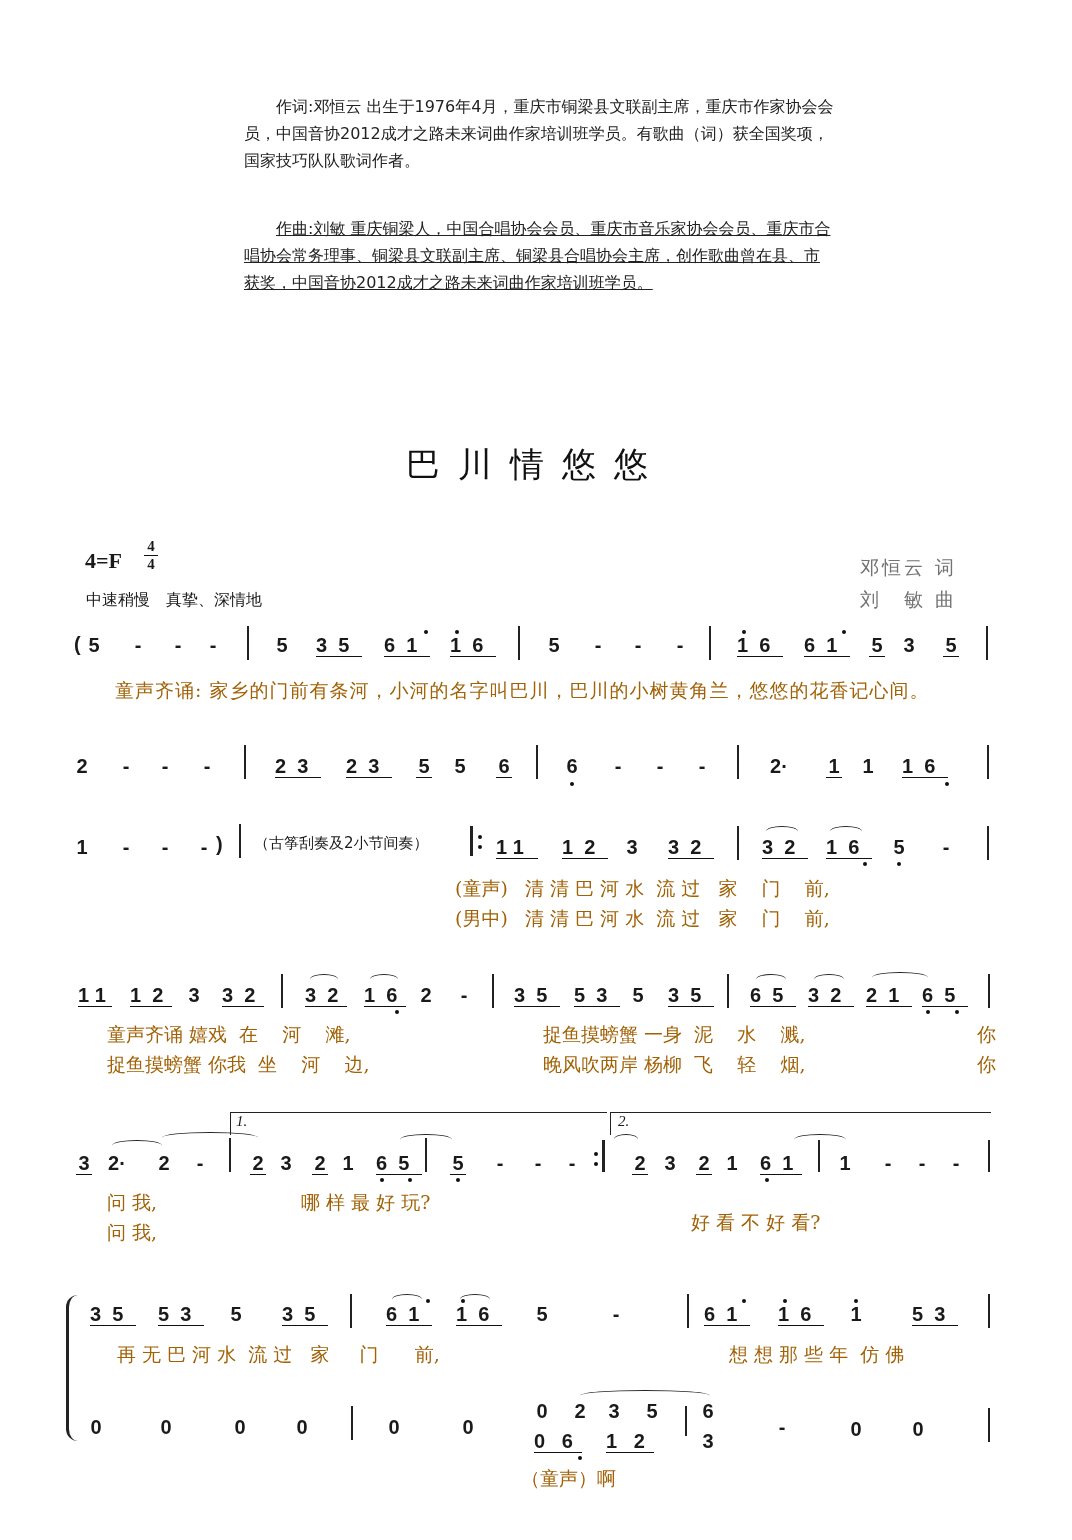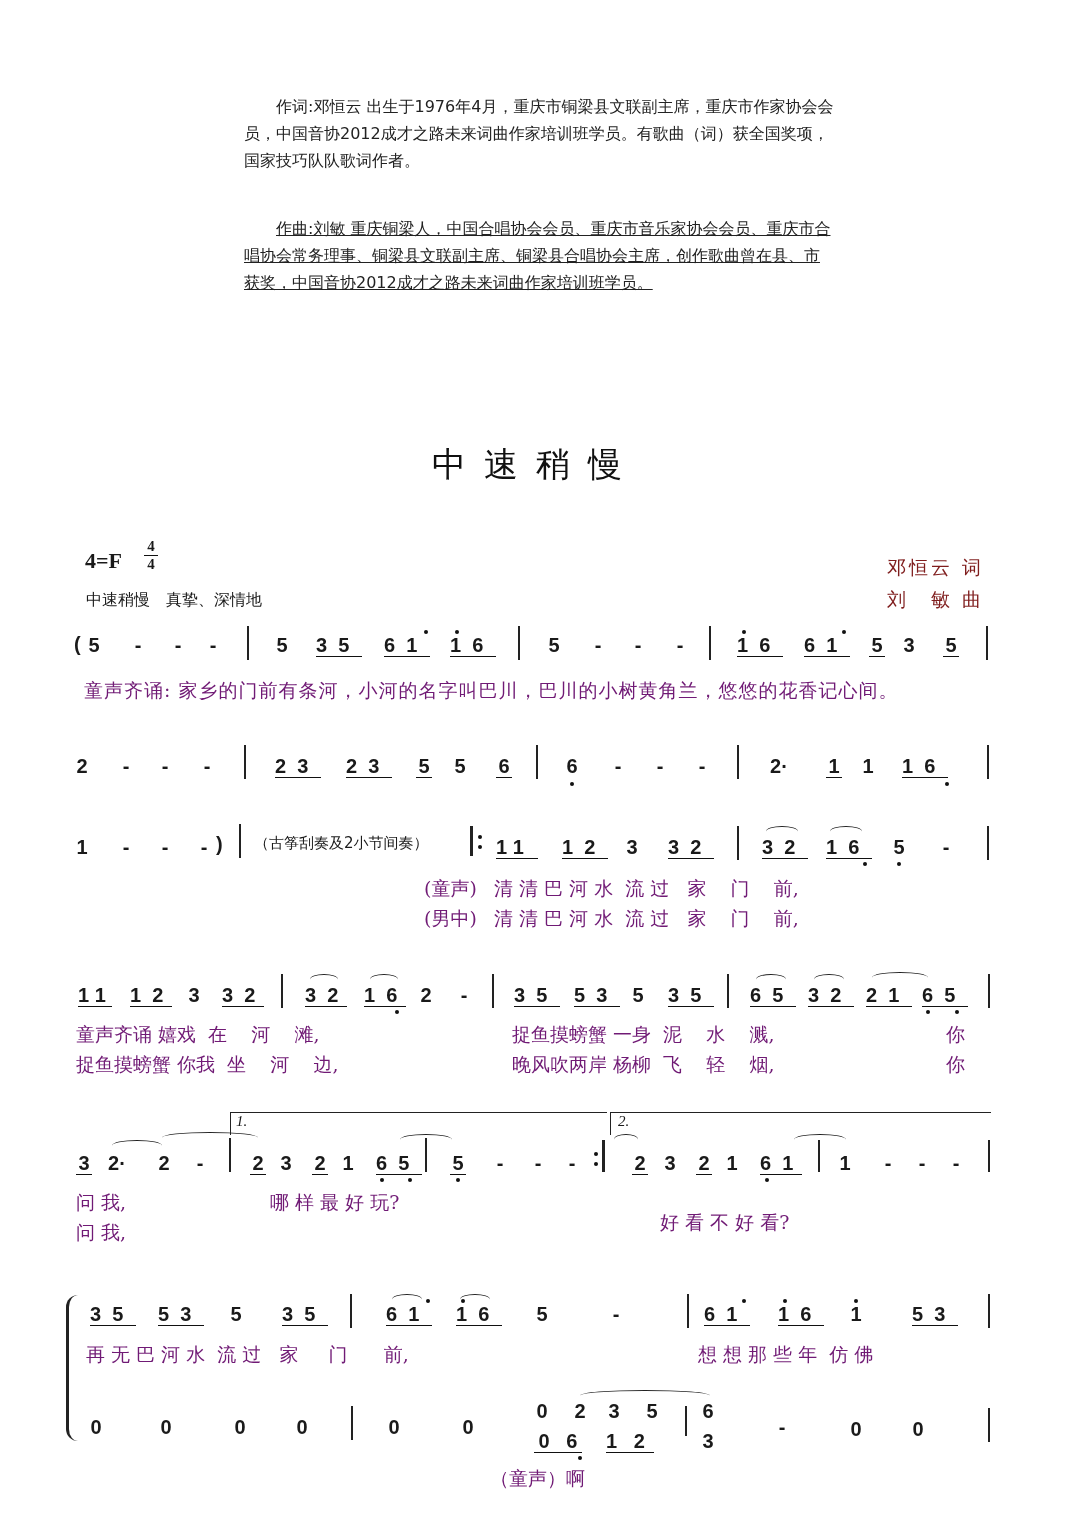--- a/index.html
+++ b/index.html
@@ -4,44 +4,44 @@
 <style>
   html,body{margin:0;padding:0;background:#fff;}
   body{width:1072px;height:1540px;position:relative;overflow:hidden;color:#1a1a1a;}
   .bio{position:absolute;left:244px;width:590px;font-family:"DejaVu Sans",sans-serif;font-size:16px;line-height:27px;color:#222;}
   .bio p{margin:0;text-indent:32px;}
   .title{position:absolute;left:0;width:1072px;top:442px;text-align:center;font-family:"DejaVu Serif",serif;font-size:34px;letter-spacing:18px;color:#111;}
   .key{position:absolute;left:85px;top:548px;font-family:"Liberation Serif",serif;font-weight:bold;font-size:22px;}
   .frac{position:absolute;left:144px;top:538px;font-family:"Liberation Serif",serif;font-weight:bold;font-size:15px;line-height:17px;text-align:center;width:14px;}
   .frac .bar{border-top:1.5px solid #111;}
   .tempo{position:absolute;left:86px;top:590px;font-family:"DejaVu Sans",sans-serif;font-size:16px;}
-  .credit{position:absolute;left:887px;font-family:"DejaVu Serif",serif;font-size:19px;letter-spacing:3px;color:#7f1d1d;}
+  .credit{position:absolute;left:860px;font-family:"DejaVu Serif",serif;font-size:19px;letter-spacing:3px;color:#737373;}
   .n{position:absolute;font-family:"Liberation Sans",sans-serif;font-weight:bold;font-size:20px;width:16px;text-align:center;line-height:22px;}
   .n.u{border-bottom:1.6px solid #111;}
   .bl{position:absolute;width:1.6px;background:#222;}
-  .lyr{position:absolute;font-family:"DejaVu Serif",serif;font-size:19px;letter-spacing:0px;white-space:pre;color:#701a75;}
+  .lyr{position:absolute;font-family:"DejaVu Serif",serif;font-size:19px;letter-spacing:0px;white-space:pre;color:#a16207;margin-left:31px;}
   .note{position:absolute;font-family:"DejaVu Sans",sans-serif;font-size:15px;white-space:pre;}
   .paren{position:absolute;font-family:"Liberation Sans",sans-serif;font-weight:bold;font-size:20px;}
   .slur{position:absolute;border-top:1.6px solid #222;border-radius:50% 50% 0 0;height:10px;}
   .volta{position:absolute;border-top:1.4px solid #222;border-left:1.4px solid #222;height:22px;}
   .vlbl{position:absolute;font-family:"Liberation Serif",serif;font-style:italic;font-size:15px;}
   .dot{position:absolute;width:4px;height:4px;border-radius:50%;background:#111;}
   .brace{position:absolute;left:66px;top:1295px;width:10px;height:146px;border-left:3px solid #222;border-radius:12px 0 0 12px;}
 </style>
 </head>
 <body>
 
 <div class="bio" style="top:61px;margin-top:32px;">
     <p>作词:邓恒云 出生于1976年4月，重庆市铜梁县文联副主席，重庆市作家协会会员，中国音协2012成才之路未来词曲作家培训班学员。有歌曲（词）获全国奖项，国家技巧队队歌词作者。</p>
   </div>
 <div class="bio" style="top:215px;text-decoration:underline;">
     <p>作曲:刘敏 重庆铜梁人，中国合唱协会会员、重庆市音乐家协会会员、重庆市合唱协会常务理事、铜梁县文联副主席、铜梁县合唱协会主席，创作歌曲曾在县、市获奖，中国音协2012成才之路未来词曲作家培训班学员。</p>
   </div>
 
-<div class="title">中速稍慢</div>
+<div class="title">巴川情悠悠</div>
 
 <div class="key">4=F</div>
 <div class="frac">
     <div>4</div>
     <div class="bar">4</div>
   </div>
 <div class="tempo">中速稍慢　真挚、深情地</div>
 <div class="credit" style="top:555px;">邓恒云 词</div>
 <div class="credit" style="top:587px;">刘　敏 曲</div>
 
@@ -251,21 +251,21 @@
   <span class="n" style="left:232px;top:1416px;">0</span>
   <span class="n" style="left:294px;top:1416px;">0</span>
   <div class="bl" style="left:351px;top:1406px;height:34px;"></div>
   <span class="n" style="left:386px;top:1416px;">0</span>
   <span class="n" style="left:460px;top:1416px;">0</span>
   <div class="slur" style="left:580px;top:1390px;width:130px;"></div>
   <span class="n" style="left:534px;top:1400px;">0</span>
   <span class="n" style="left:572px;top:1400px;">2</span>
   <span class="n" style="left:606px;top:1400px;">3</span>
   <span class="n" style="left:644px;top:1400px;">5</span>
-  <span class="n u" style="left:534px;top:1430px;width:48px;text-align:center;"><span>0</span>&nbsp;&nbsp;&nbsp;<span>6</span></span>
+  <span class="n u" style="left:534px;top:1430px;width:48px;text-align:left;"><span>0</span>&nbsp;&nbsp;&nbsp;<span>6</span></span>
   <span class="dot" style="left:578px;top:1456px;"></span>
   <span class="n u" style="left:606px;top:1430px;width:48px;text-align:left;"><span>1</span>&nbsp;&nbsp;&nbsp;<span>2</span></span>
   <div class="bl" style="left:685px;top:1406px;height:30px;"></div>
   <span class="n" style="left:700px;top:1400px;">6</span>
   <span class="n" style="left:700px;top:1430px;">3</span>
   <span class="n" style="left:774px;top:1416px;">-</span>
   <span class="n" style="left:848px;top:1418px;">0</span>
   <span class="n" style="left:910px;top:1418px;">0</span>
   <div class="bl" style="left:988px;top:1408px;height:34px;"></div>
   <div class="lyr" style="left:490px;top:1466px;">（童声）啊</div>

